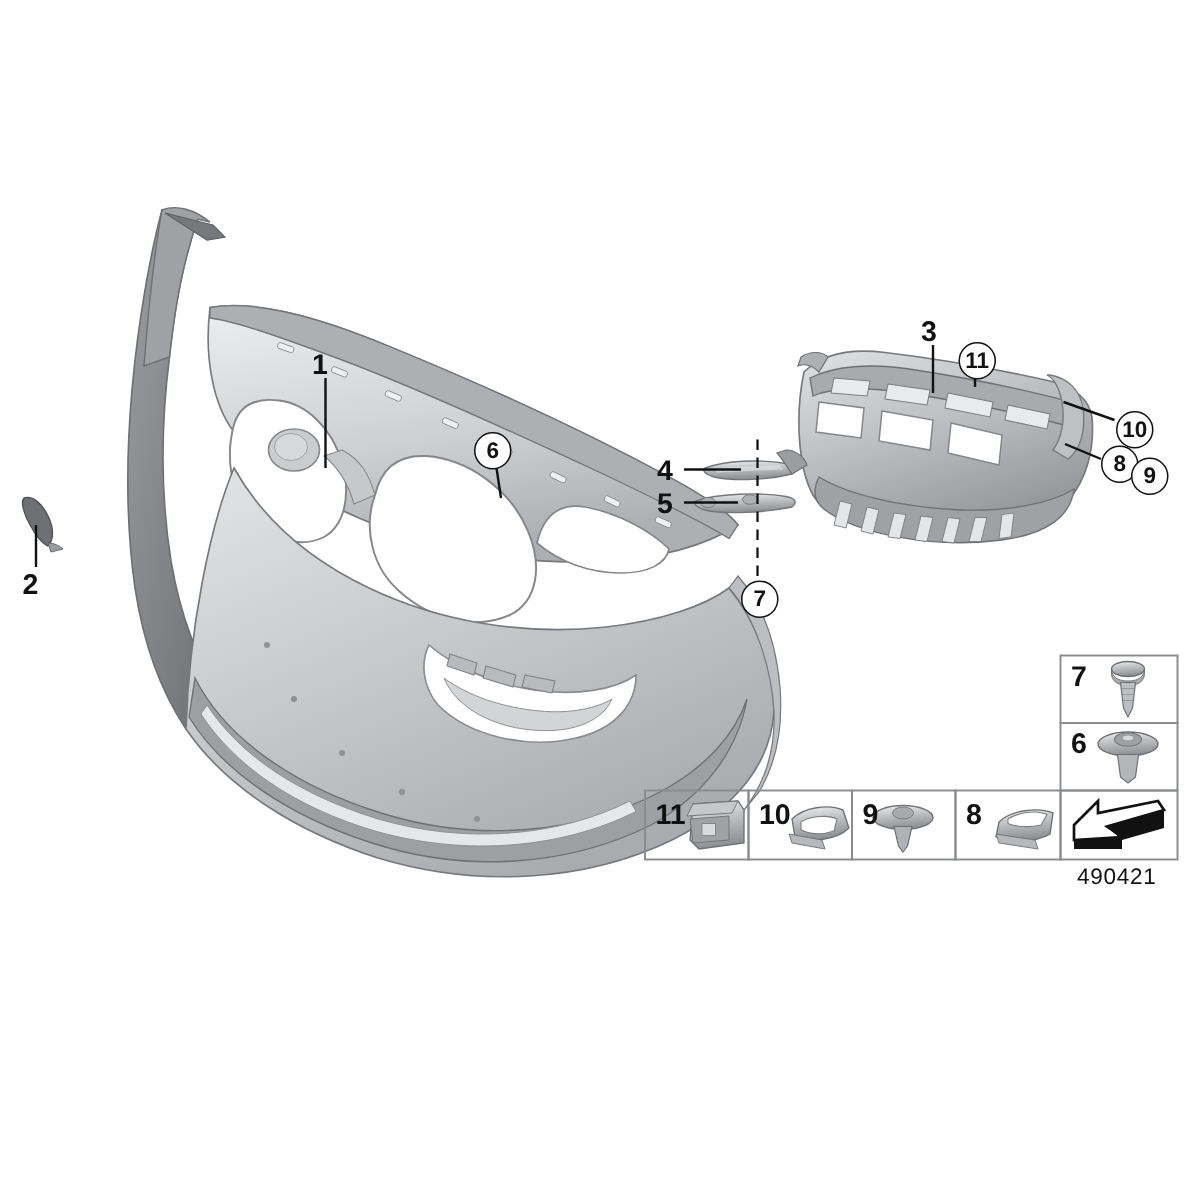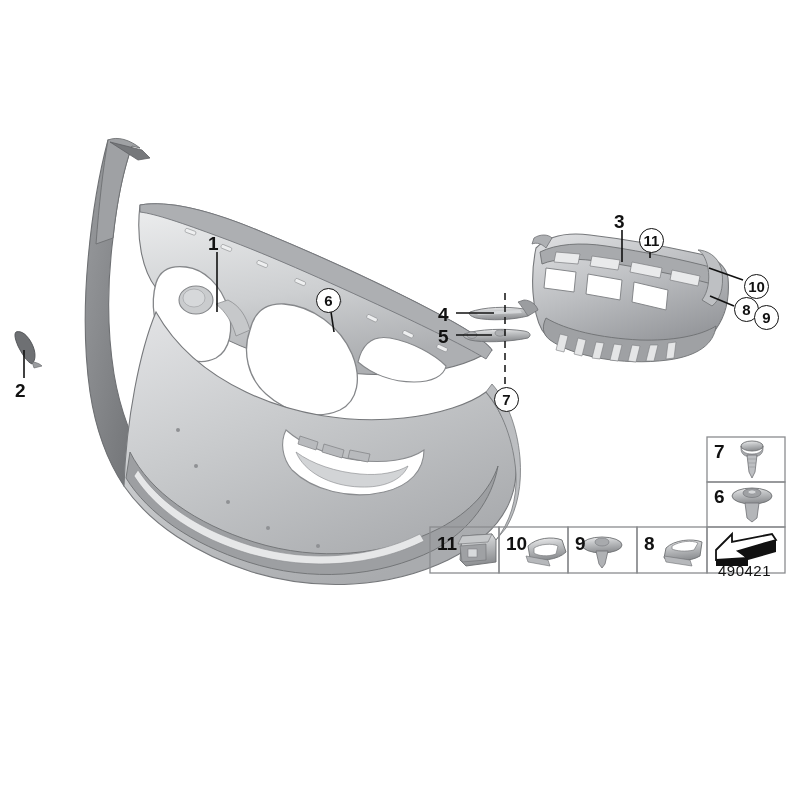--- a/index.html
+++ b/index.html
@@ -63,21 +63,21 @@
     position: absolute;
     font-family: "Liberation Sans", sans-serif;
     font-weight: bold;
     font-size: 19px;
     color: #111111;
     line-height: 1;
   }
   .drawing-id {
     position: absolute;
     left: 718px;
-    top: 562px;
+    top: 576px;
     font-size: 15px;
     color: #111111;
     font-family: "Liberation Sans", sans-serif;
     letter-spacing: 0.5px;
   }
 </style>
 </head>
 <body>
 
 <div id="page">

